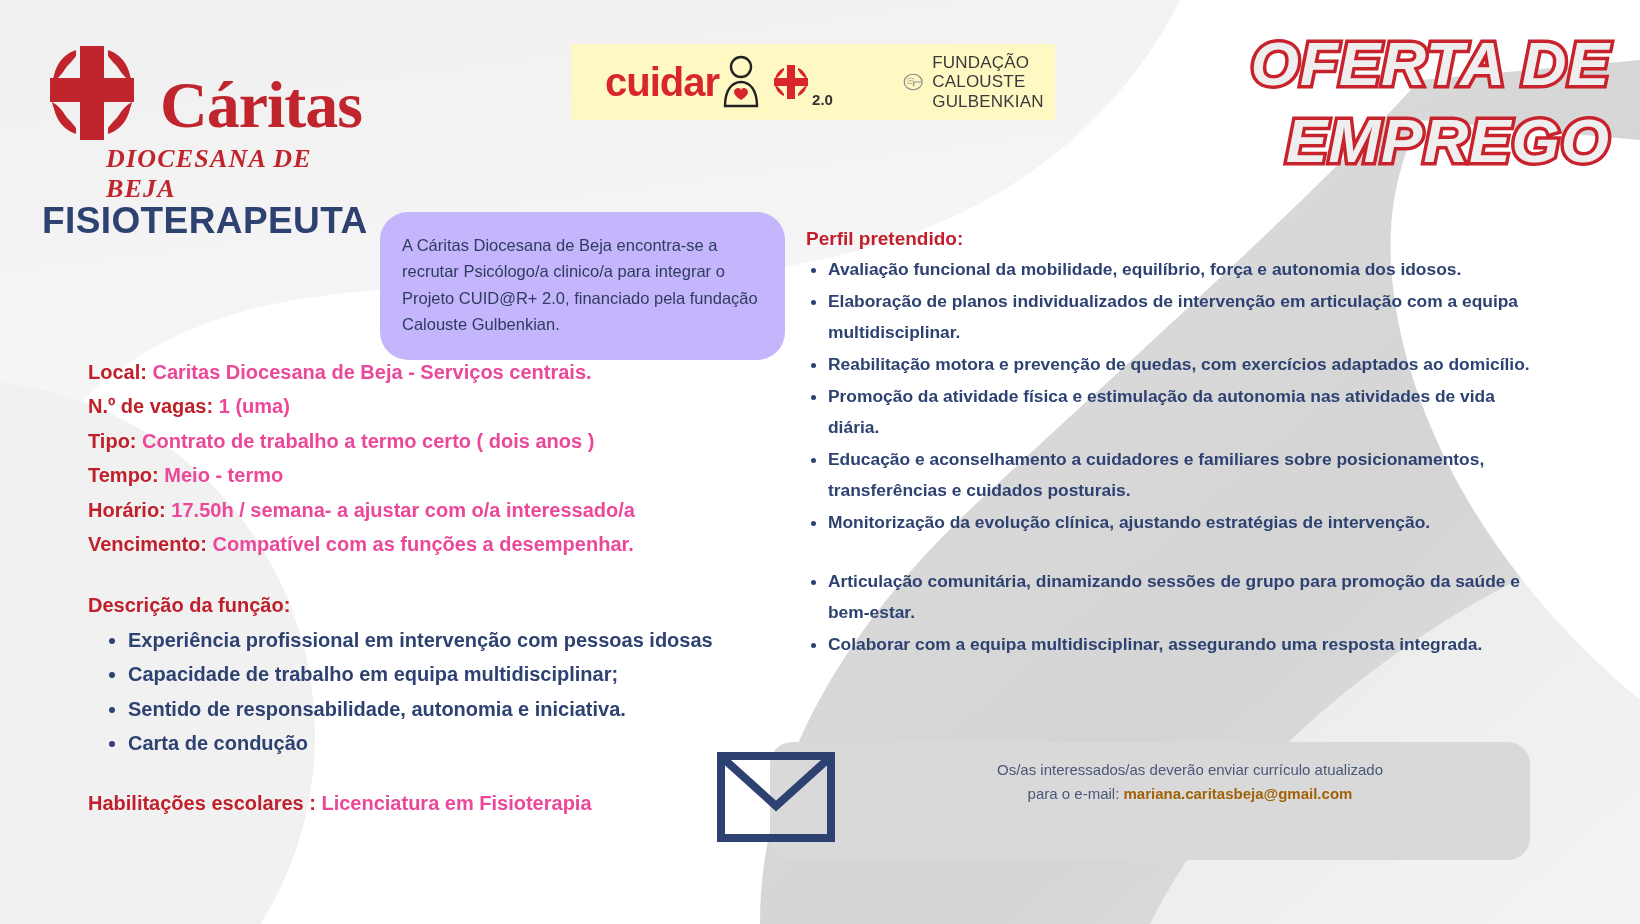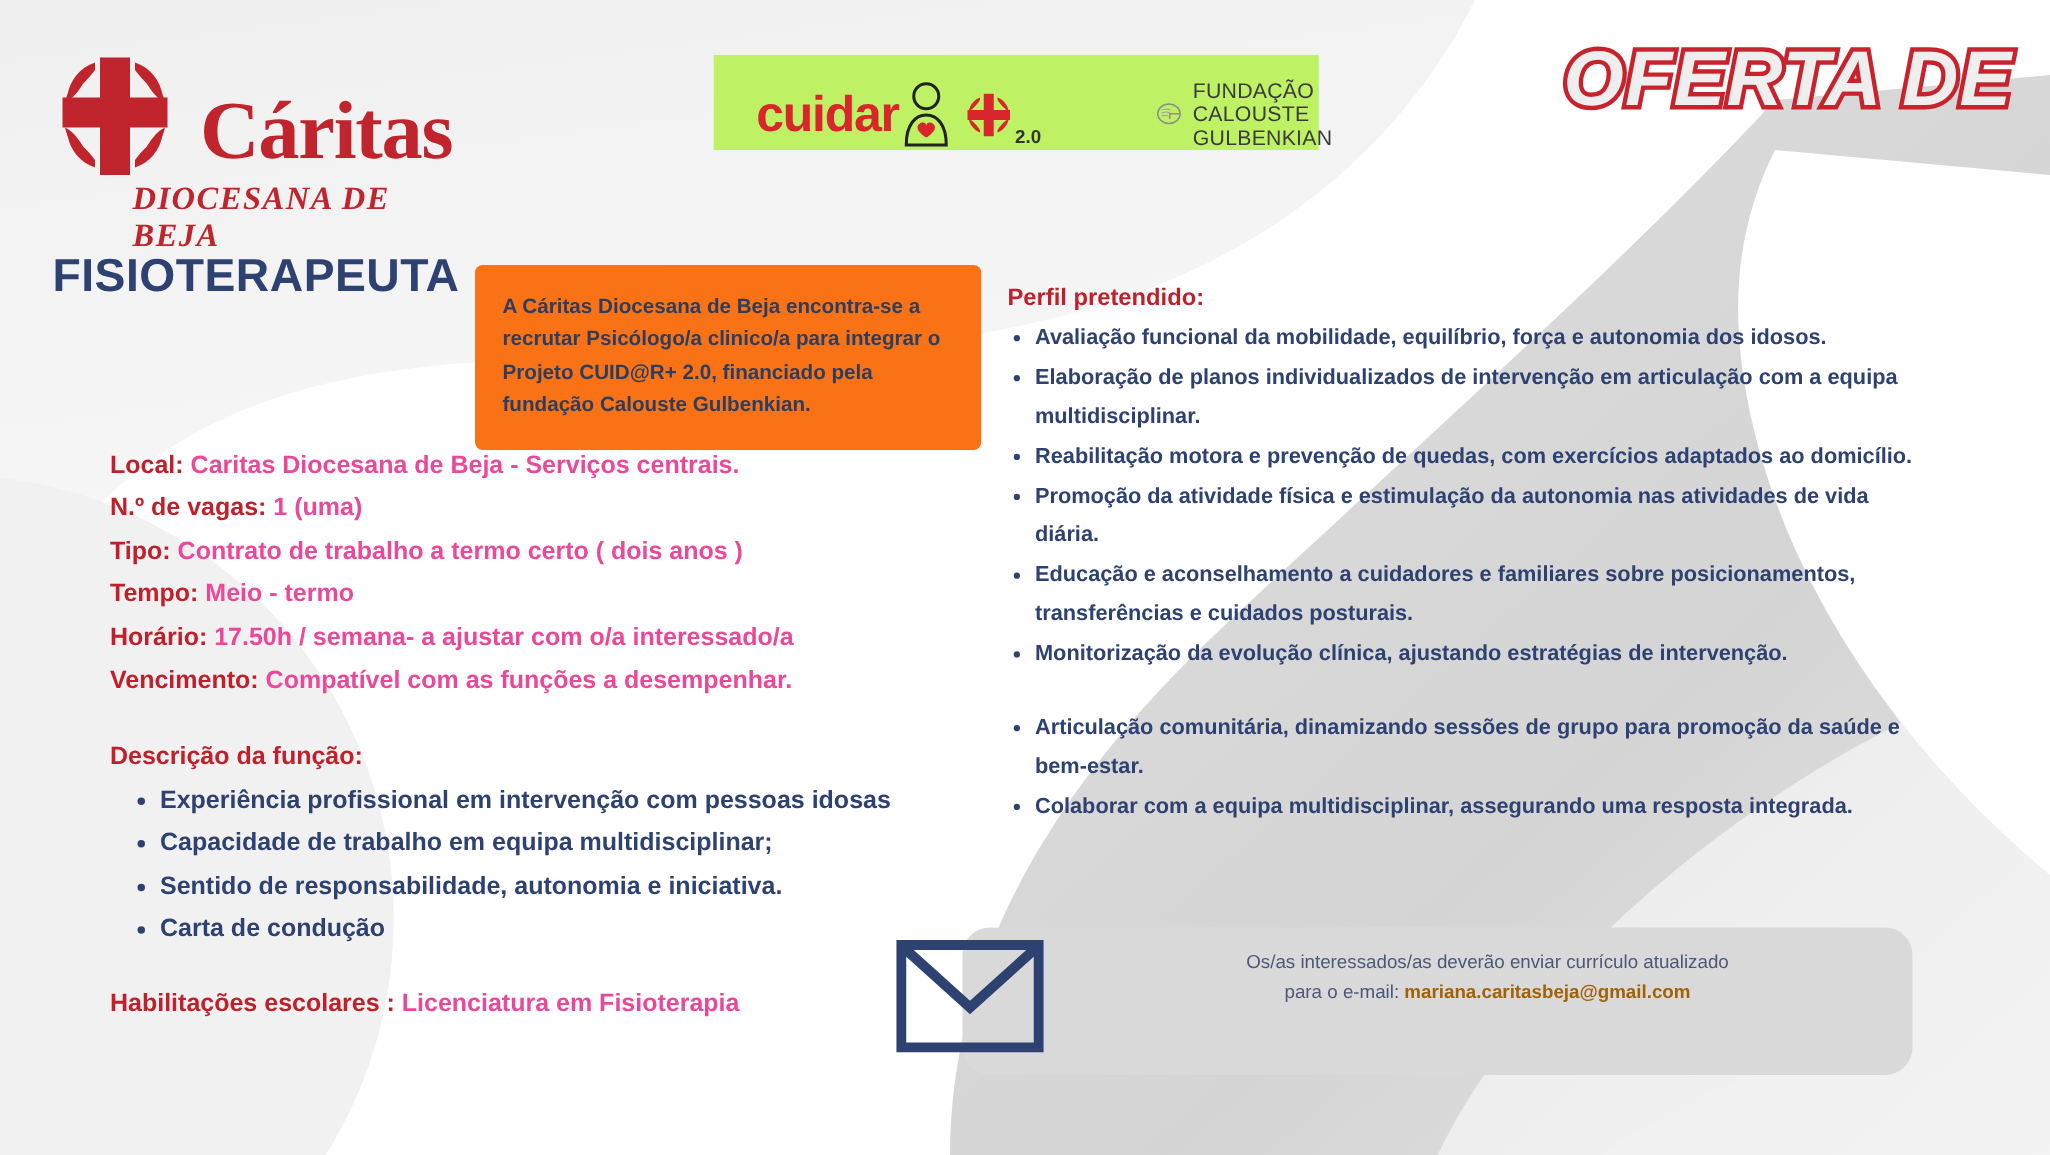--- a/index.html
+++ b/index.html
@@ -27,21 +27,21 @@
   }
   .caritas-sub {
     position:absolute; left:68px; top:106px;
     font-family:"Liberation Serif", serif;
     font-size:26px; font-style:italic; font-weight:700; color:#c0242c;
     letter-spacing:1.2px;
   }
 
   .partner-box {
     position:absolute; left:571px; top:44px; width:484px; height:76px;
-    background:#bef264; display:flex; align-items:flex-end;gap:22px;
+    background:#fef9c3; display:flex; align-items:center;
   }
   .cuidar-wrap { display:flex; align-items:center; margin-left:34px; }
   .cuidar-text {
     font-family:"Liberation Sans", sans-serif;
     font-size:40px; font-weight:700; color:#d8262c; letter-spacing:-1px;
   }
   .cuidar-ver { font-size:15px; font-weight:700; color:#333; align-self:flex-end; margin-left:1px; margin-bottom:2px;}
   .gulbenkian-wrap { display:flex; align-items:center; margin-left:70px; }
   .gulb-text {
     font-family:"Liberation Sans", sans-serif;
@@ -67,23 +67,23 @@
   
   .job-title {
     position:absolute; left:42px; top:200px;
     font-size:37px; font-weight:700; color:#2e4272;
     letter-spacing:.4px;
   }
 
   
   .intro-bubble {
     position:absolute; left:380px; top:212px; width:405px; min-height:120px;
-    background:#f97316; border-radius:6px;
+    background:#c4b5fd; border-radius:28px;
     padding:20px 22px 22px 22px;
-    font-size:16.5px; color:#2e3d5e; line-height:1.6;font-weight:bold;
+    font-size:16.5px; color:#2e3d5e; line-height:1.6;
   }
 
   
   .details { position:absolute; left:88px; top:355px; width:700px; }
   .d-line { font-size:20px; line-height:1.72; white-space:nowrap; }
   .d-key { color:#c0202b; font-weight:700; }
   .d-val { color:#ec4899; font-weight:700; }
 
   .sec-head {
     font-size:20px; font-weight:700; color:#c0202b;
@@ -204,20 +204,21 @@
       </svg>
       <div class="gulb-text">
         <div>FUNDAÇÃO</div>
         <div>CALOUSTE GULBENKIAN</div>
       </div>
     </div>
   </div>
 
   <div class="offer-title">
     <span>OFERTA DE</span>
+    <span class="offer-line2">EMPREGO</span>
   </div>
 
   <div class="job-title">FISIOTERAPEUTA</div>
 
   <div class="intro-bubble">A Cáritas Diocesana de Beja encontra-se a recrutar Psicólogo/a clinico/a para integrar o Projeto CUID@R+ 2.0, financiado pela fundação Calouste Gulbenkian.</div>
 
   <div class="details">
     <div class="d-line">
       <span class="d-key">Local:</span><span class="d-val"> Caritas Diocesana de Beja -  Serviços centrais.</span>
     </div>

